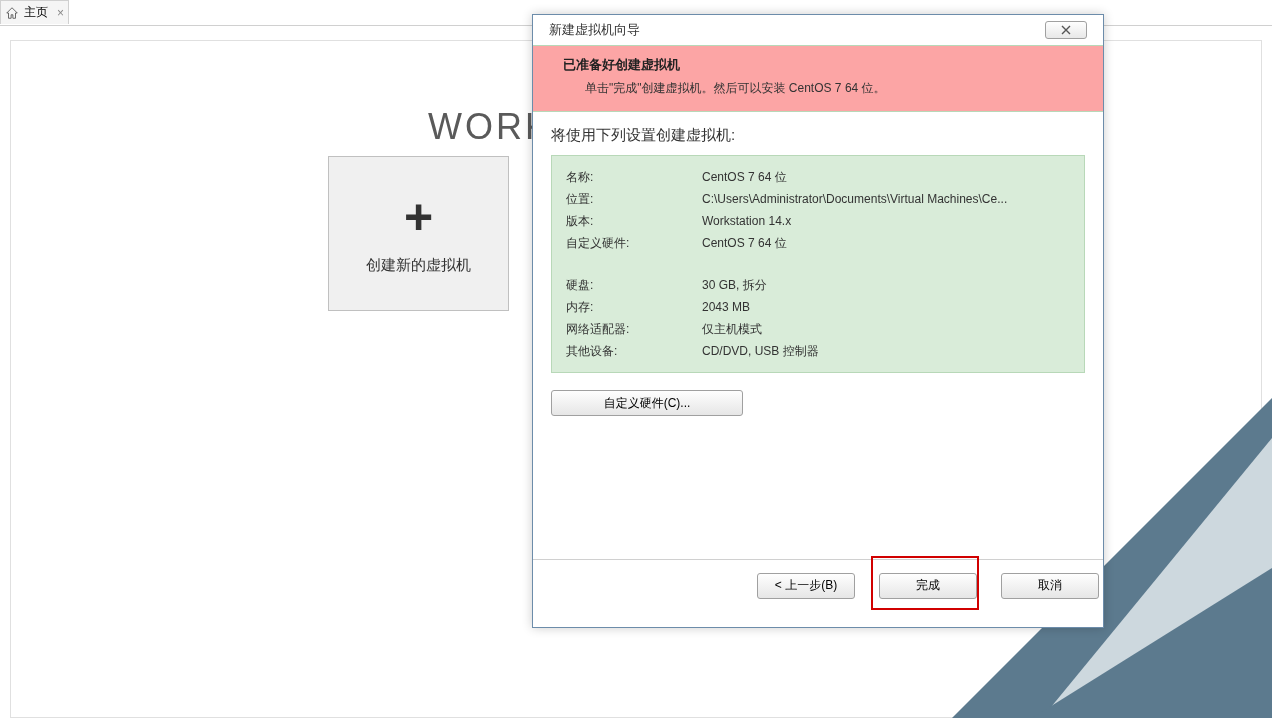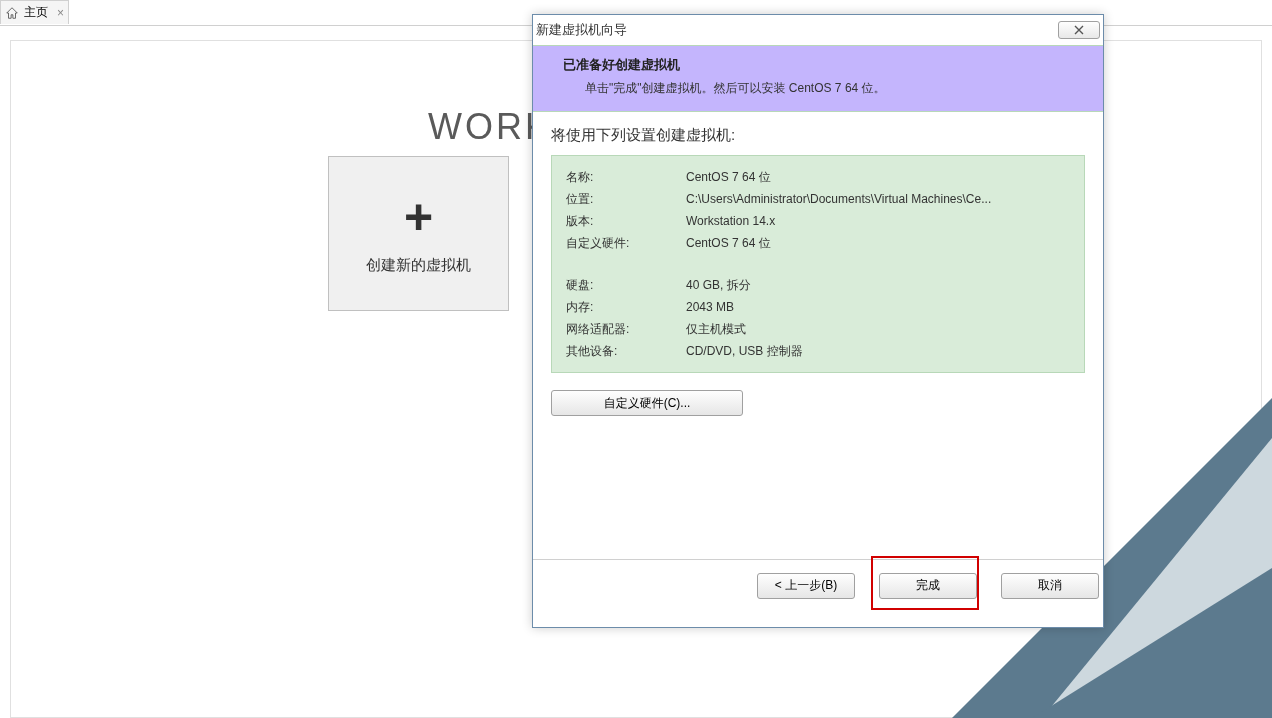--- a/index.html
+++ b/index.html
@@ -20,35 +20,35 @@
     .tile-plus { font-size: 50px; font-weight: bold; color: #333; line-height: 1; }
     .tile-label { font-size: 15px; color: #333; margin-top: 14px; }
 
     
     .tri1 { position: absolute; right: 0; bottom: 0; width: 0; height: 0; border-left: 320px solid transparent; border-bottom: 320px solid #5c7a8e; }
     .tri2 { position: absolute; right: 0; bottom: 0; width: 0; height: 0; border-left: 230px solid transparent; border-bottom: 280px solid #cdd8de; }
     .tri3 { position: absolute; right: 0; bottom: 0; width: 0; height: 0; border-left: 240px solid transparent; border-bottom: 150px solid #5c7a8e; }
 
     
     .dialog { position: absolute; left: 532px; top: 14px; width: 572px; height: 614px; background: #fff; border: 1px solid #6c8caa; box-shadow: 0 0 10px rgba(0,0,0,0.2); }
-    .dialog-titlebar { height: 30px; display: flex; align-items: center; justify-content: space-between; padding: 0 3px; font-size: 13px; color: #333; }
+    .dialog-titlebar { height: 30px; display: flex; align-items: center; justify-content: space-between; padding: 0 16px; font-size: 13px; color: #333; }
     .dialog-close { width: 42px; height: 18px; border: 1px solid #a0a0a0; background: linear-gradient(#fefefe,#e8e8e8); border-radius: 3px; display: flex; align-items: center; justify-content: center; cursor: pointer; }
     .dialog-close svg { width: 12px; height: 10px; }
 
-    .dialog-header { background: #c4b5fd; border: 1px solid #b8d8b8; border-left: none; border-right: none; padding: 10px 8px 14px 30px; }
+    .dialog-header { background: #fca5a5; border: 1px solid #b8d8b8; border-left: none; border-right: none; padding: 10px 8px 14px 30px; }
     .dialog-header-title { font-size: 13px; font-weight: bold; color: #222; margin-bottom: 6px; }
     .dialog-header-sub { font-size: 12px; color: #333; padding-left: 22px; }
 
     .dialog-body { padding: 14px 18px 0 18px; }
     .body-intro { font-size: 15px; color: #333; margin-bottom: 10px; }
 
     .settings-box { background: #d9ecd9; border: 1px solid #b8d8b8; padding: 10px 14px; font-size: 12px; color: #333; }
     .settings-row { display: flex; min-height: 22px; align-items: center; }
     .settings-label { width: 120px; flex-shrink: 0; }
-    .settings-value { flex: 1; white-space: nowrap; overflow: hidden; text-overflow: ellipsis; }
+    .settings-value { flex: 1; white-space: nowrap; overflow: hidden; text-overflow: ellipsis; margin-left: 16px; }
     .settings-gap { height: 20px; }
 
     .customize-btn { margin-top: 17px; width: 192px; height: 26px; border: 1px solid #a0a0a0; background: linear-gradient(#fefefe,#e6e6e6); border-radius: 3px; font-size: 12px; cursor: pointer; }
 
     .dialog-footer { position: absolute; bottom: 16px; left: 0; right: 0; height: 52px; border-top: 1px solid #d0d0d0; display: flex; align-items: center; justify-content: flex-end; gap: 24px; padding-right: 4px; }
     .footer-btn { width: 98px; height: 26px; border: 1px solid #a0a0a0; background: linear-gradient(#fefefe,#e6e6e6); border-radius: 3px; font-size: 12px; cursor: pointer; }
     .highlight-box { position: absolute; border: 2px solid #d10000; pointer-events: none; }
   </style>
 </head>
 <body>
@@ -109,21 +109,21 @@
         <div class="settings-label">版本:</div>
         <div class="settings-value">Workstation 14.x</div>
       </div>
       <div class="settings-row">
         <div class="settings-label">自定义硬件:</div>
         <div class="settings-value">CentOS 7 64 位</div>
       </div>
       <div class="settings-gap"></div>
       <div class="settings-row">
         <div class="settings-label">硬盘:</div>
-        <div class="settings-value">40 GB, 拆分</div>
+        <div class="settings-value">30 GB, 拆分</div>
       </div>
       <div class="settings-row">
         <div class="settings-label">内存:</div>
         <div class="settings-value">2043 MB</div>
       </div>
       <div class="settings-row">
         <div class="settings-label">网络适配器:</div>
         <div class="settings-value">仅主机模式</div>
       </div>
       <div class="settings-row">

